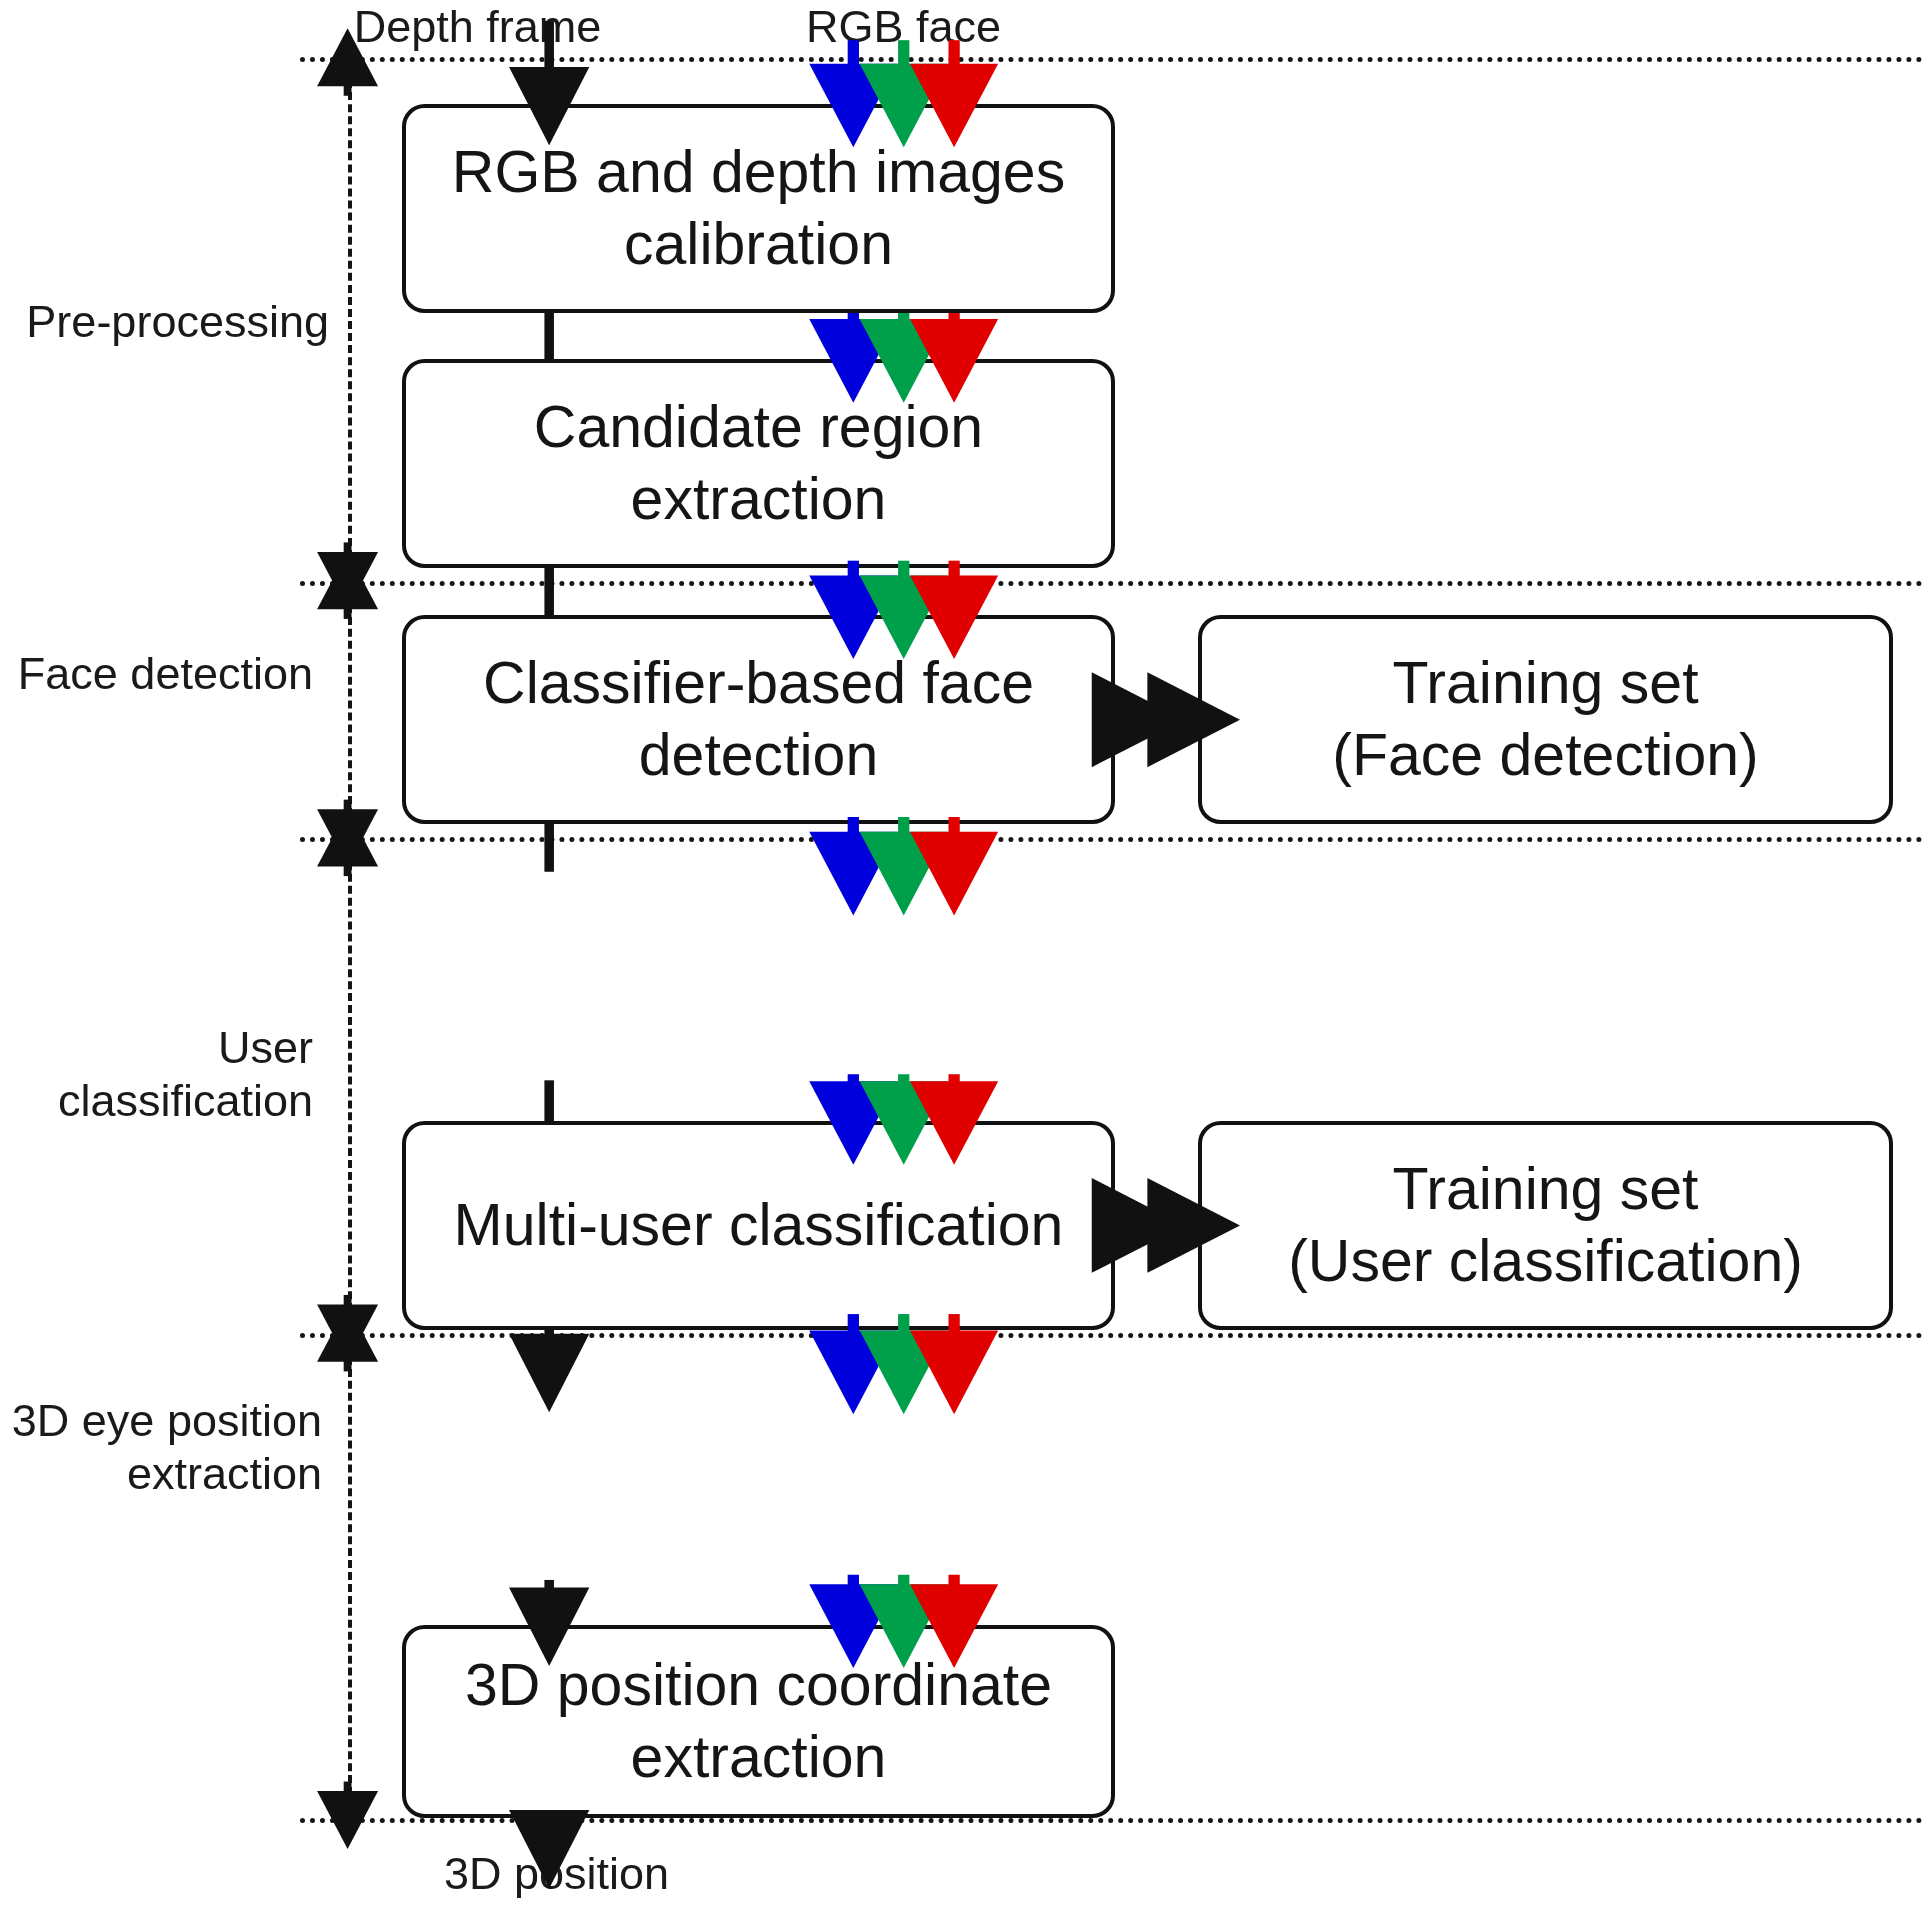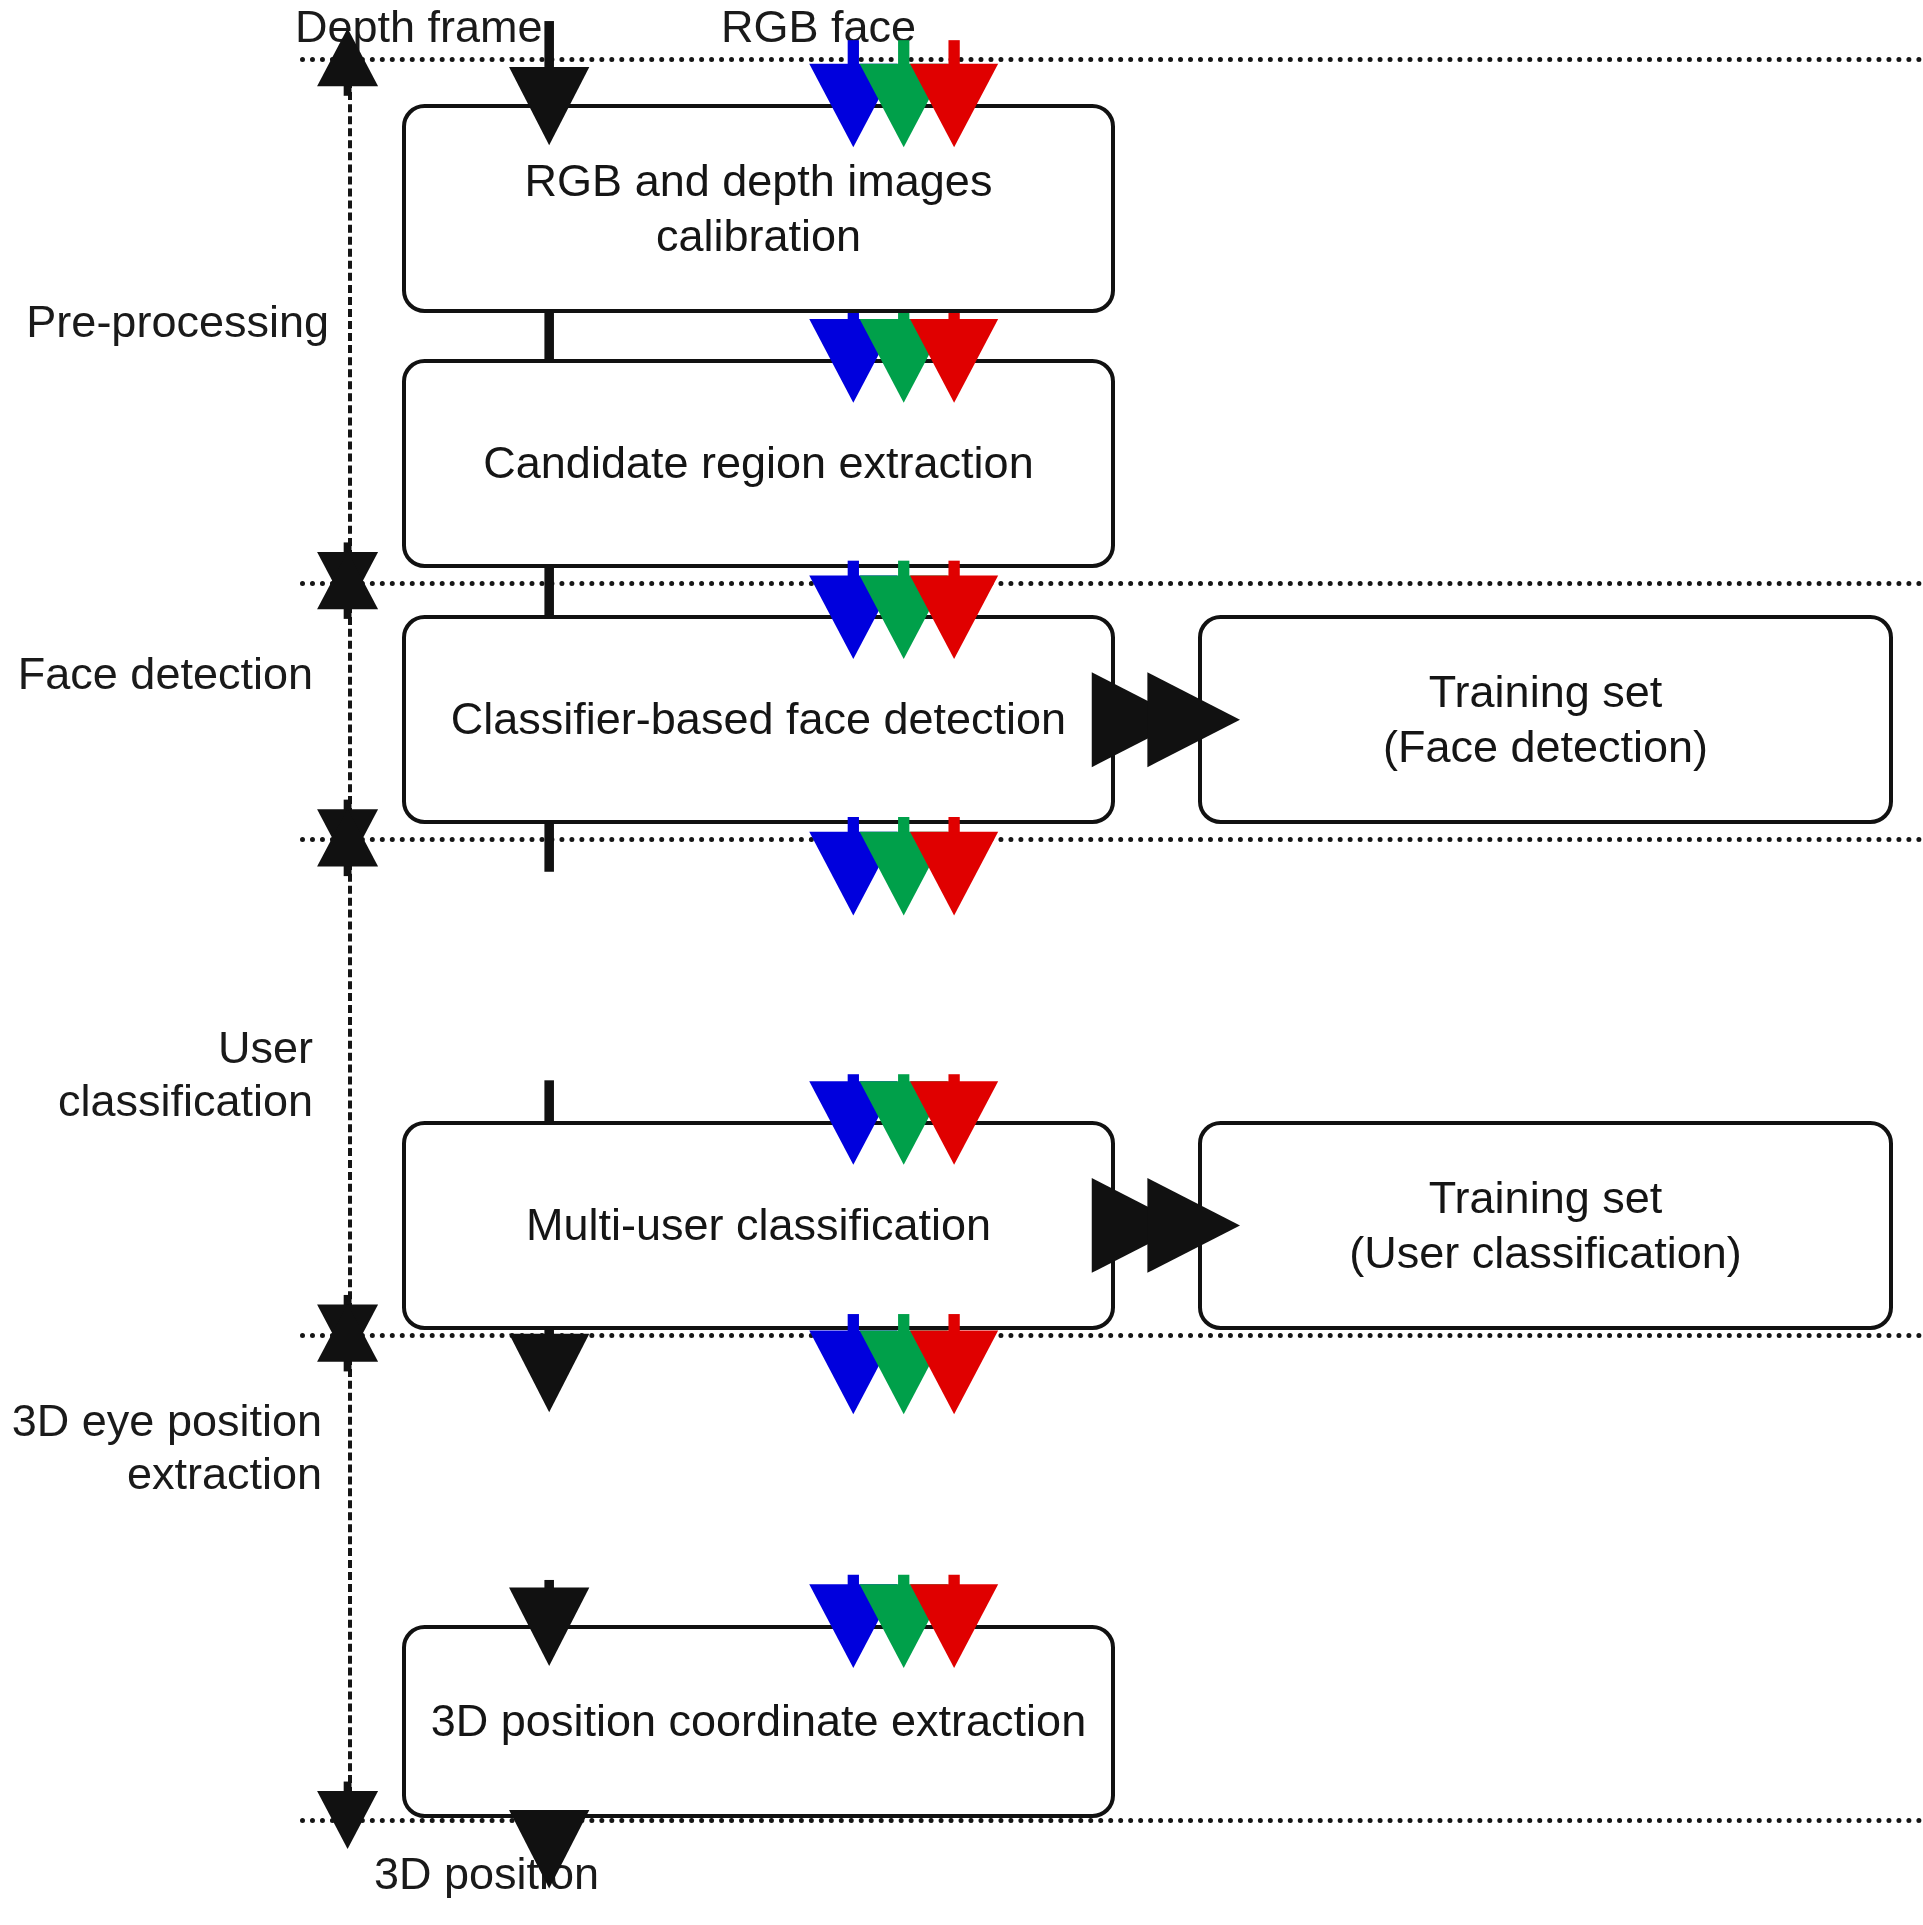--- a/index.html
+++ b/index.html
@@ -1,26 +1,26 @@
 <!DOCTYPE html>
 <html style="font-size:14px"><head>
 <meta charset="utf-8">
 <style>
   html,body{margin:0;padding:0;background:#fff;}
   body{font-family:"Liberation Sans", sans-serif;color:#000;}
   #stage{position:relative;width:1923px;height:1926px;background:#fff;overflow:hidden;}
 
   .lbl{position:absolute;font-size:45px;line-height:1.18;color:#1a1a1a;white-space:pre-line;}
-  .lbl.ctr{}
+  .lbl.ctr{text-align:center;}
   .lbl.rt{text-align:right;}
 
   
   .box{position:absolute;border:4.3px solid #111;border-radius:22.6px;background:#fff;
        display:flex;align-items:center;justify-content:center;text-align:center;
-       font-size:45px;line-height:1.22;color:#151515;box-sizing:border-box;}
+       font-size:59px;line-height:1.22;color:#151515;box-sizing:border-box;}
   .box .txt{white-space:pre-line;padding:0 15.6px;}
 
   
   .hdiv{position:absolute;height:0;border-top:5.2px dotted #151515;}
 
   
   .vspan{position:absolute;width:0;border-left:4.3px dashed #151515;}
 
   
   #arrows{position:absolute;left:0;top:0;width:1923px;height:1926px;pointer-events:none;}

